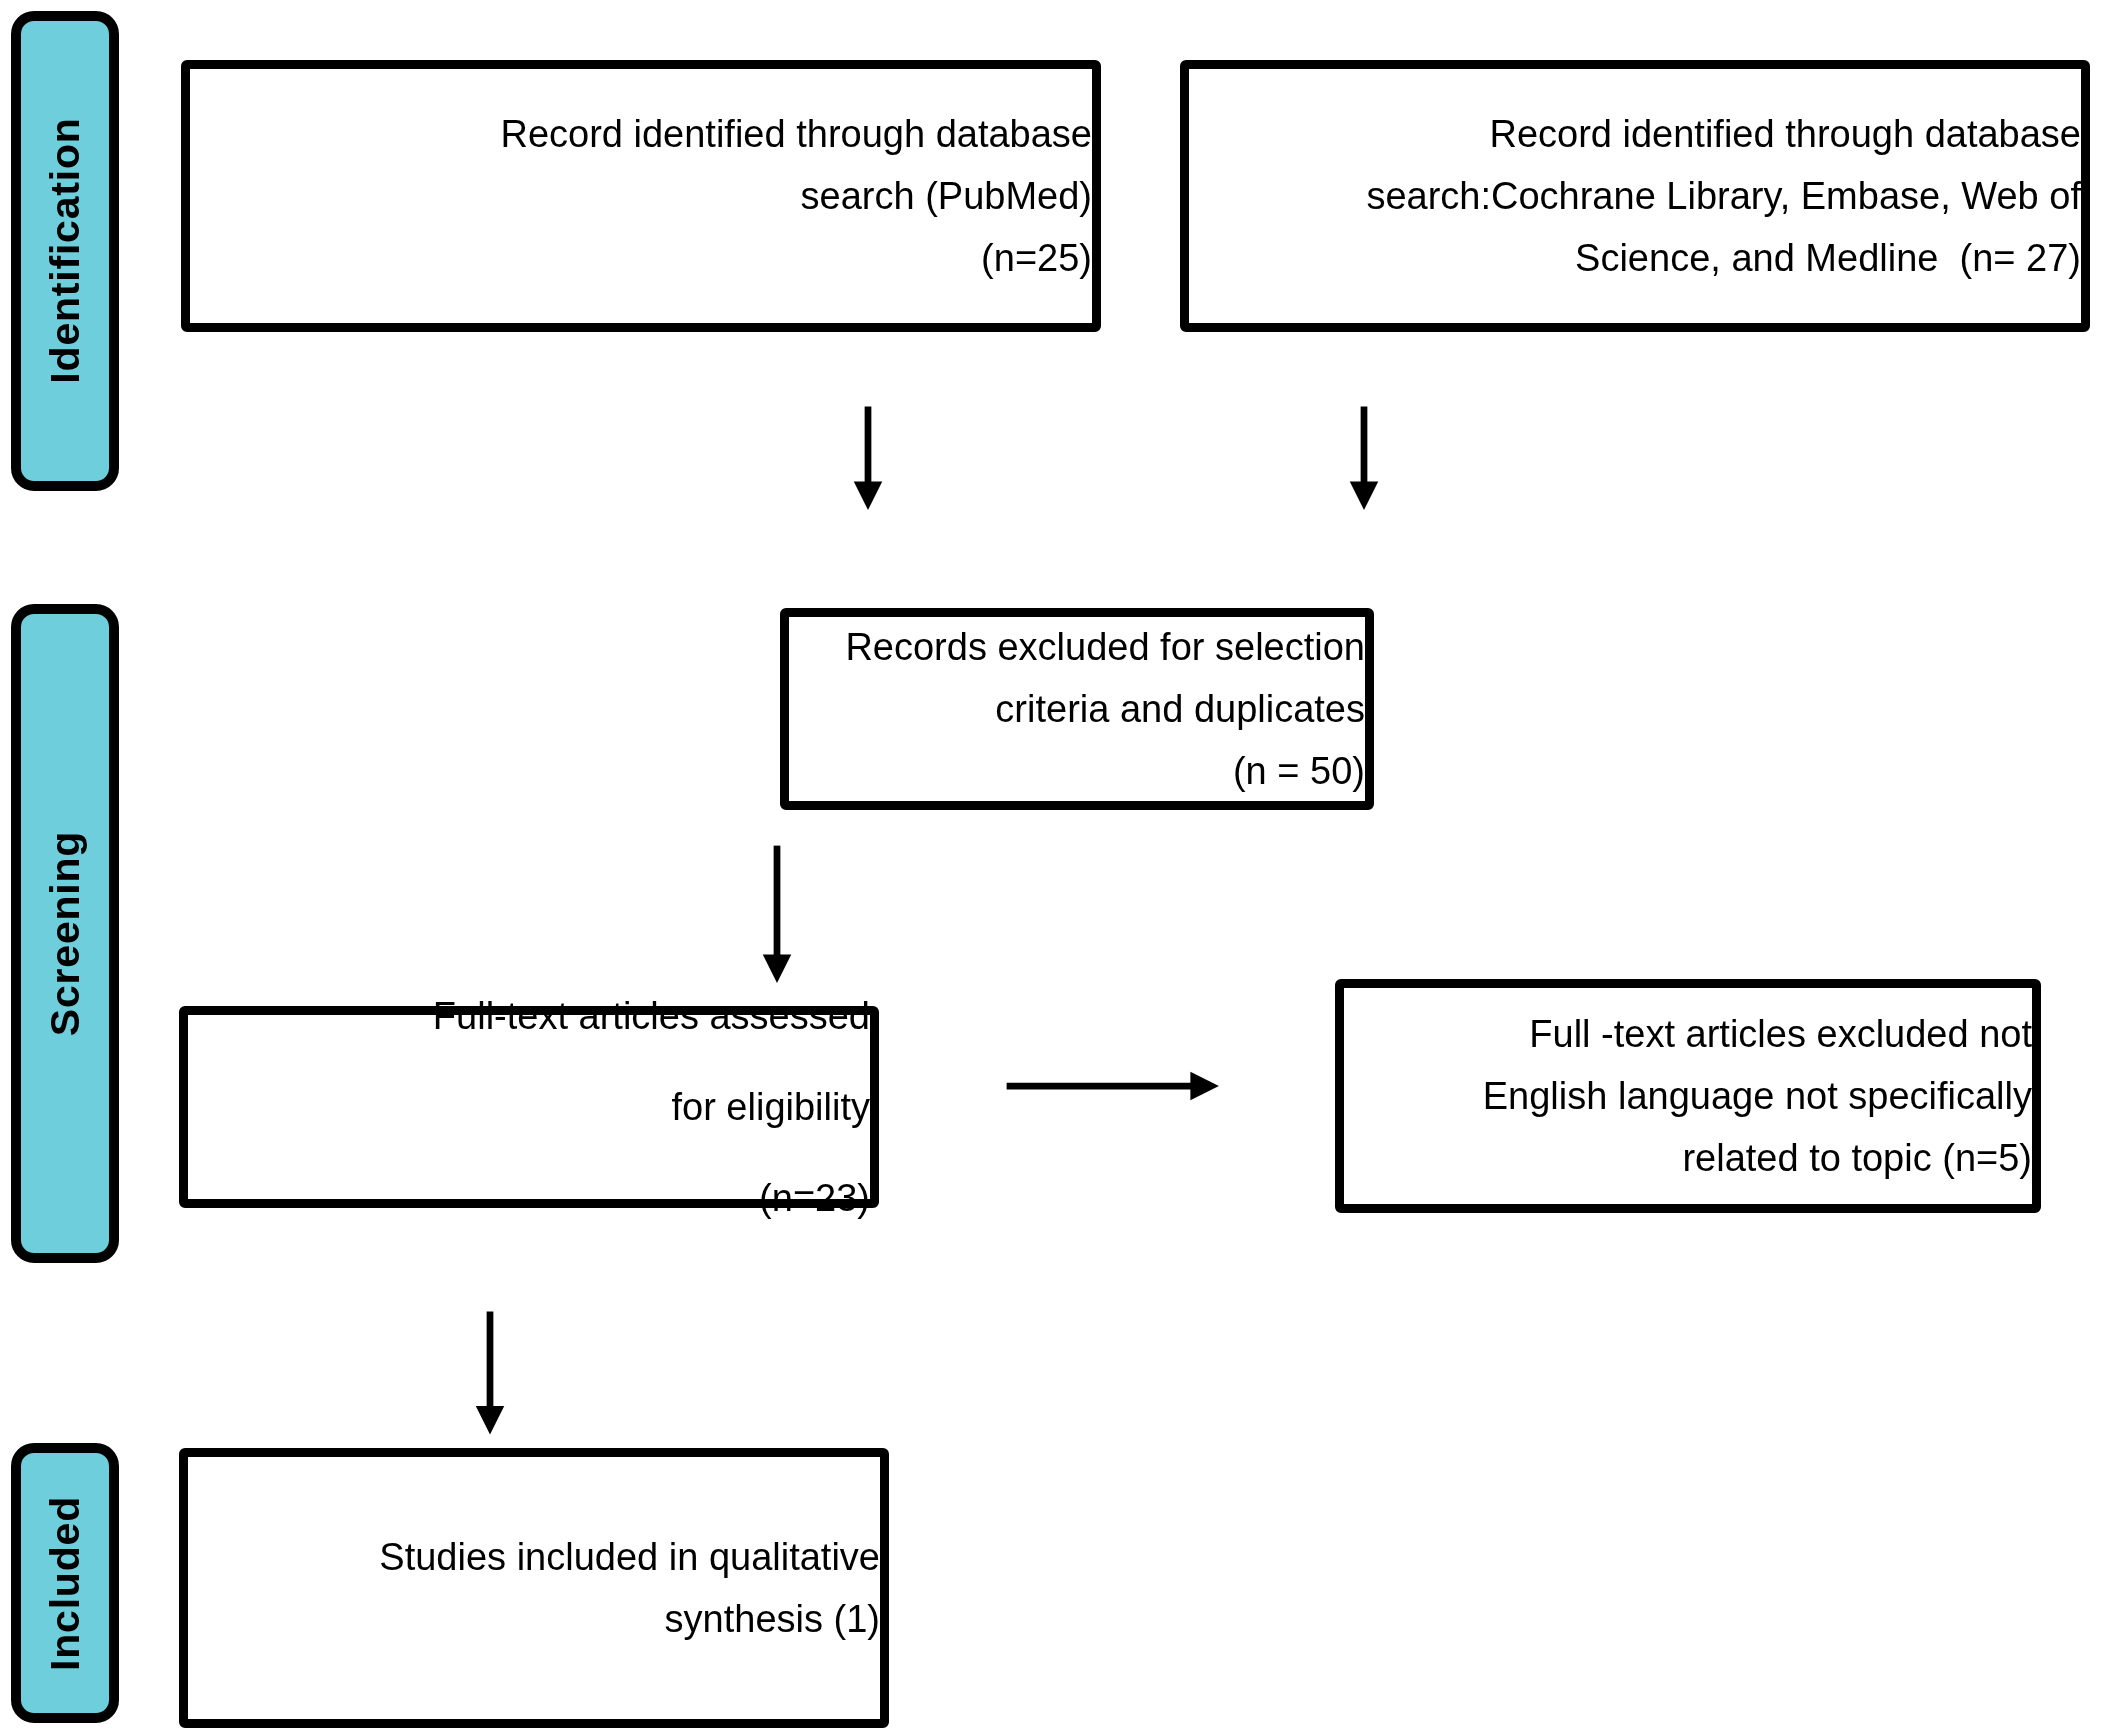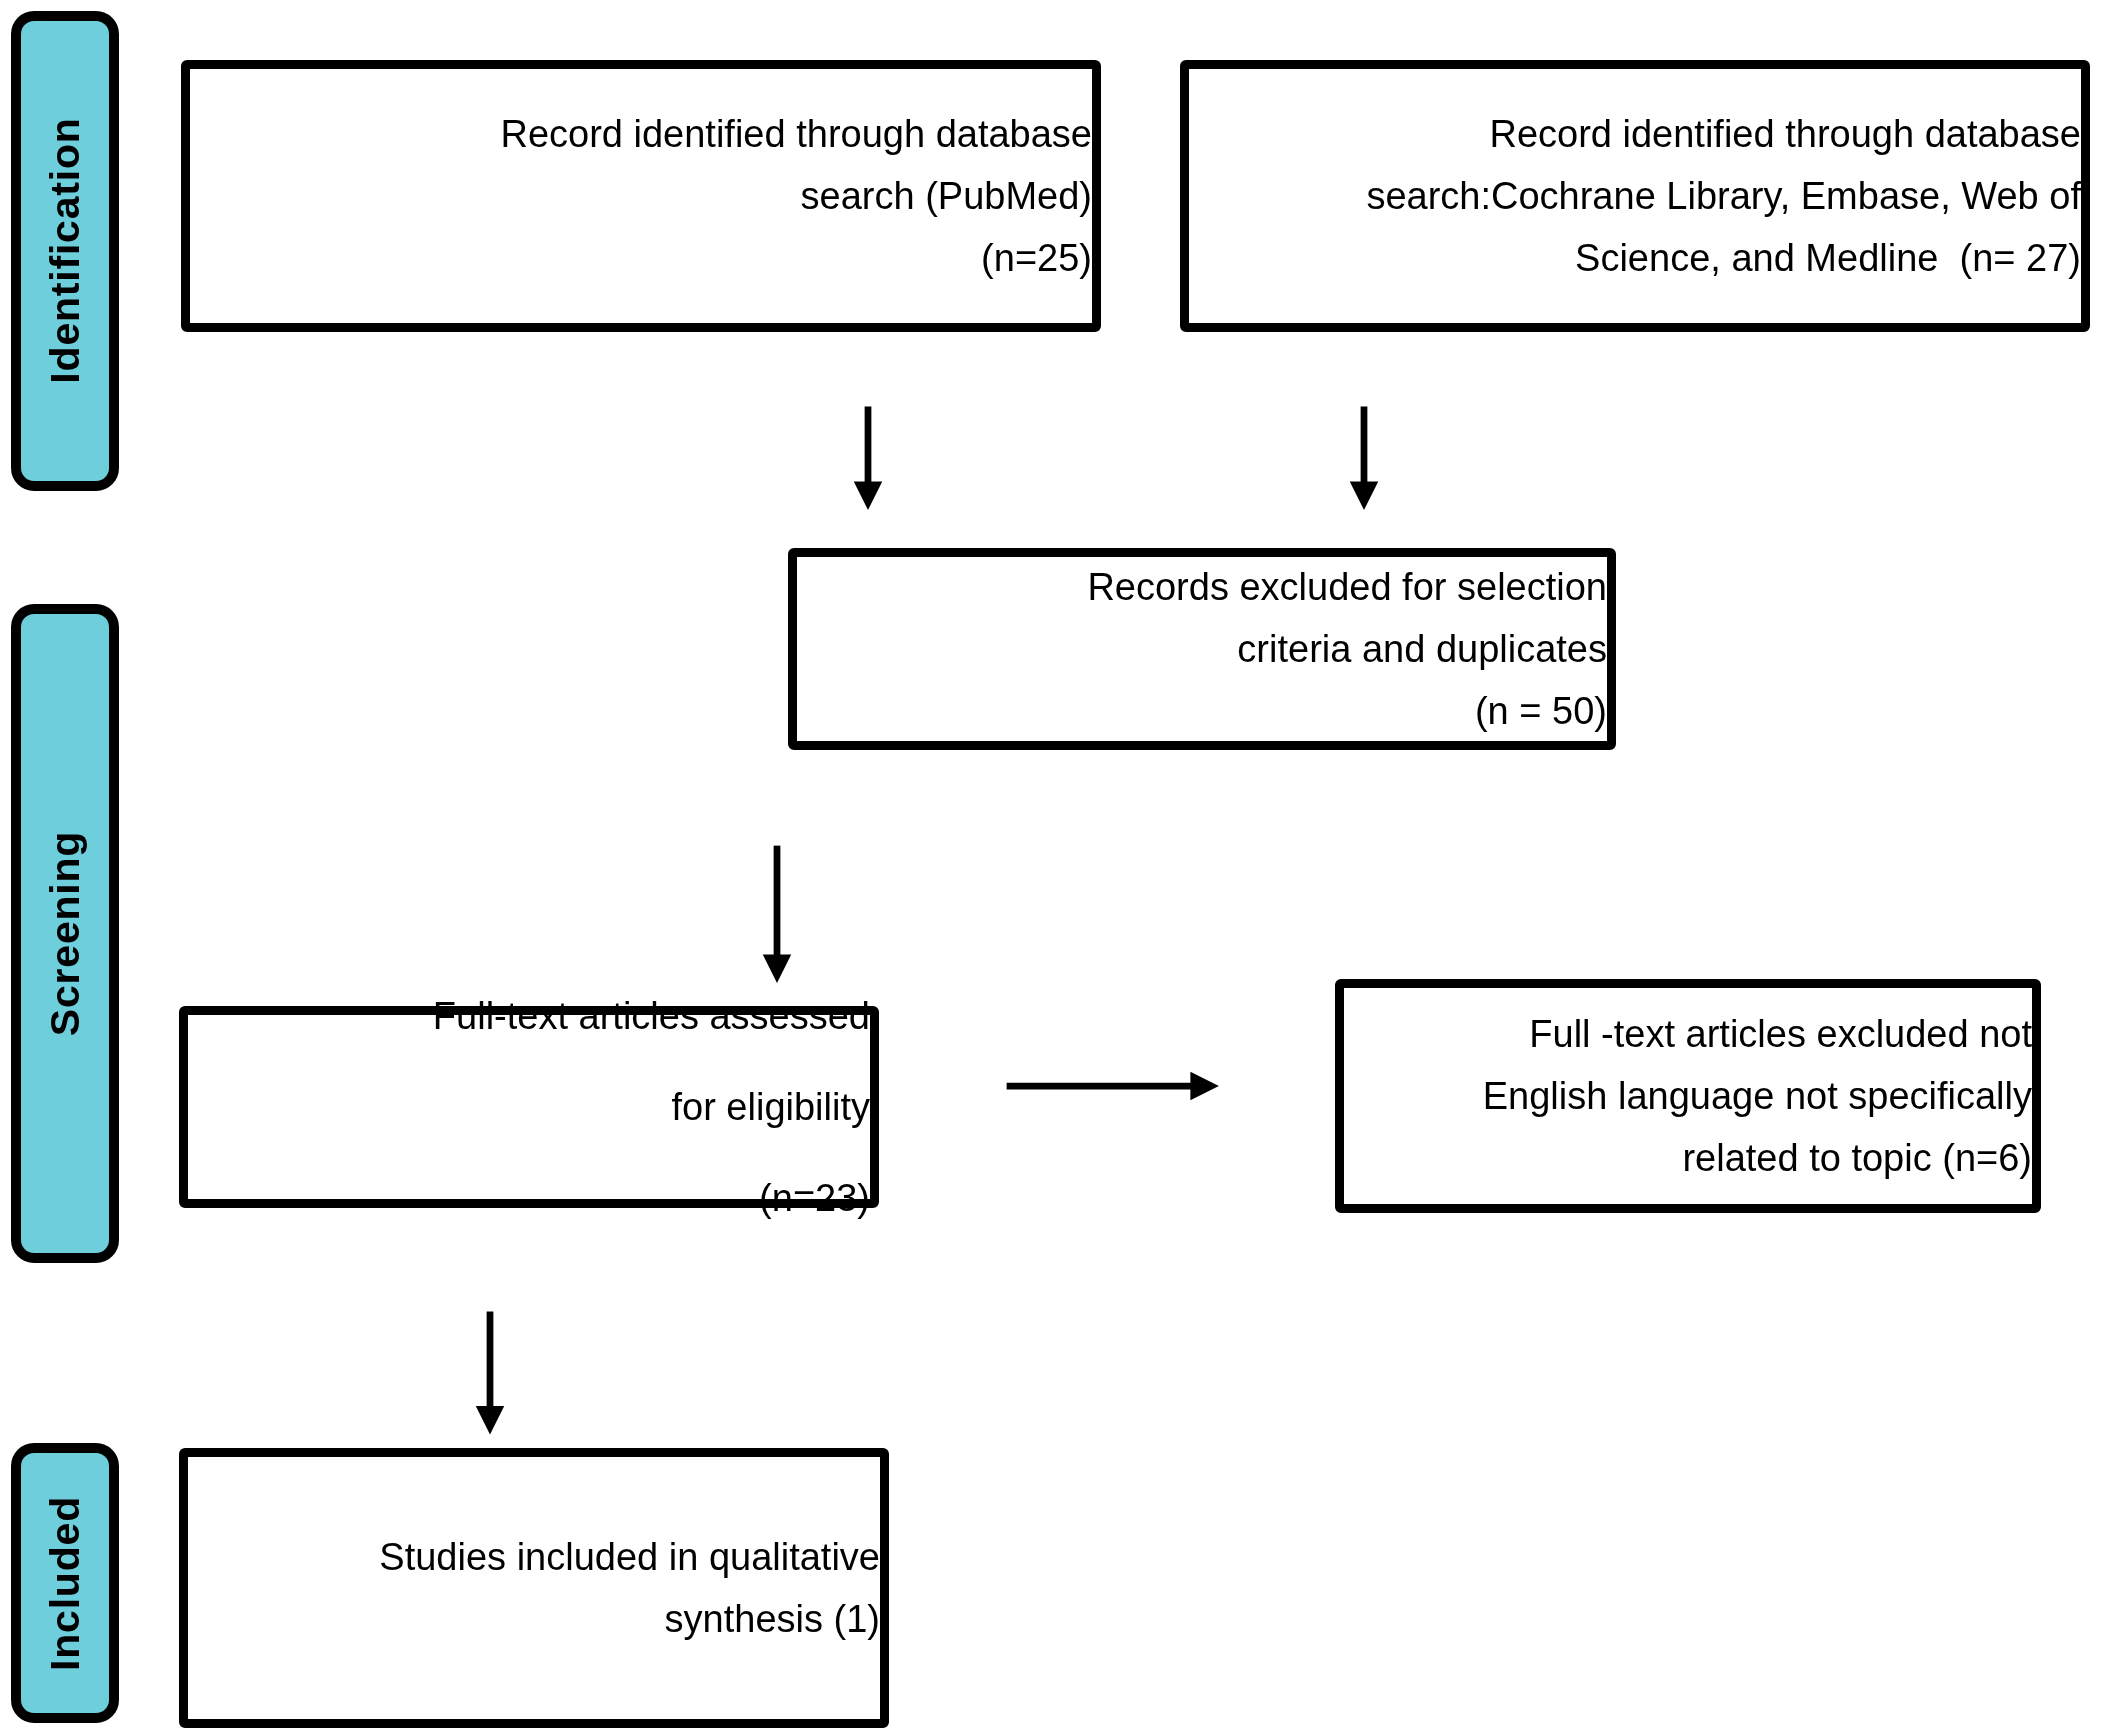--- a/index.html
+++ b/index.html
@@ -81,36 +81,36 @@
     <div class="line">search (PubMed)</div>
     <div class="line">(n=25)</div>
   </div>
 
   <div class="node" style="left:1180px; top:60px; width:910px; height:272px;">
     <div class="line">Record identified through database</div>
     <div class="line">search:Cochrane Library, Embase, Web of</div>
     <div class="line">Science, and Medline  (n= 27)</div>
   </div>
 
-  <div class="node" style="left:780px; top:548px; width:828px; height:202px;margin-left:8px;">
+  <div class="node" style="left:780px; top:608px; width:594px; height:202px;">
     <div class="line">Records excluded for selection</div>
     <div class="line">criteria and duplicates</div>
     <div class="line">(n = 50)</div>
   </div>
 
   <div class="node" style="left:179px; top:1006px; width:700px; height:202px;gap:29px;">
     <div class="line">Full-text articles assessed</div>
     <div class="line">for eligibility</div>
     <div class="line">(n=23)</div>
   </div>
 
   <div class="node" style="left:1335px; top:979px; width:706px; height:234px;padding-left:27px;">
     <div class="line">Full -text articles excluded not</div>
     <div class="line">English language not specifically</div>
-    <div class="line">related to topic (n=6)</div>
+    <div class="line">related to topic (n=5)</div>
   </div>
 
   <div class="node" style="left:179px; top:1448px; width:710px; height:280px;">
     <div class="line">Studies included in qualitative</div>
     <div class="line">synthesis (1)</div>
   </div>
 
   <svg class="arrow" style="left:853px; top:406px;" width="30" height="106" viewBox="0 0 40 140">
     <line x1="20" y1="0" x2="20" y2="104" stroke="#000000" stroke-width="9"></line>
     <polygon points="1,100 39,100 20,138" fill="#000000"></polygon>

